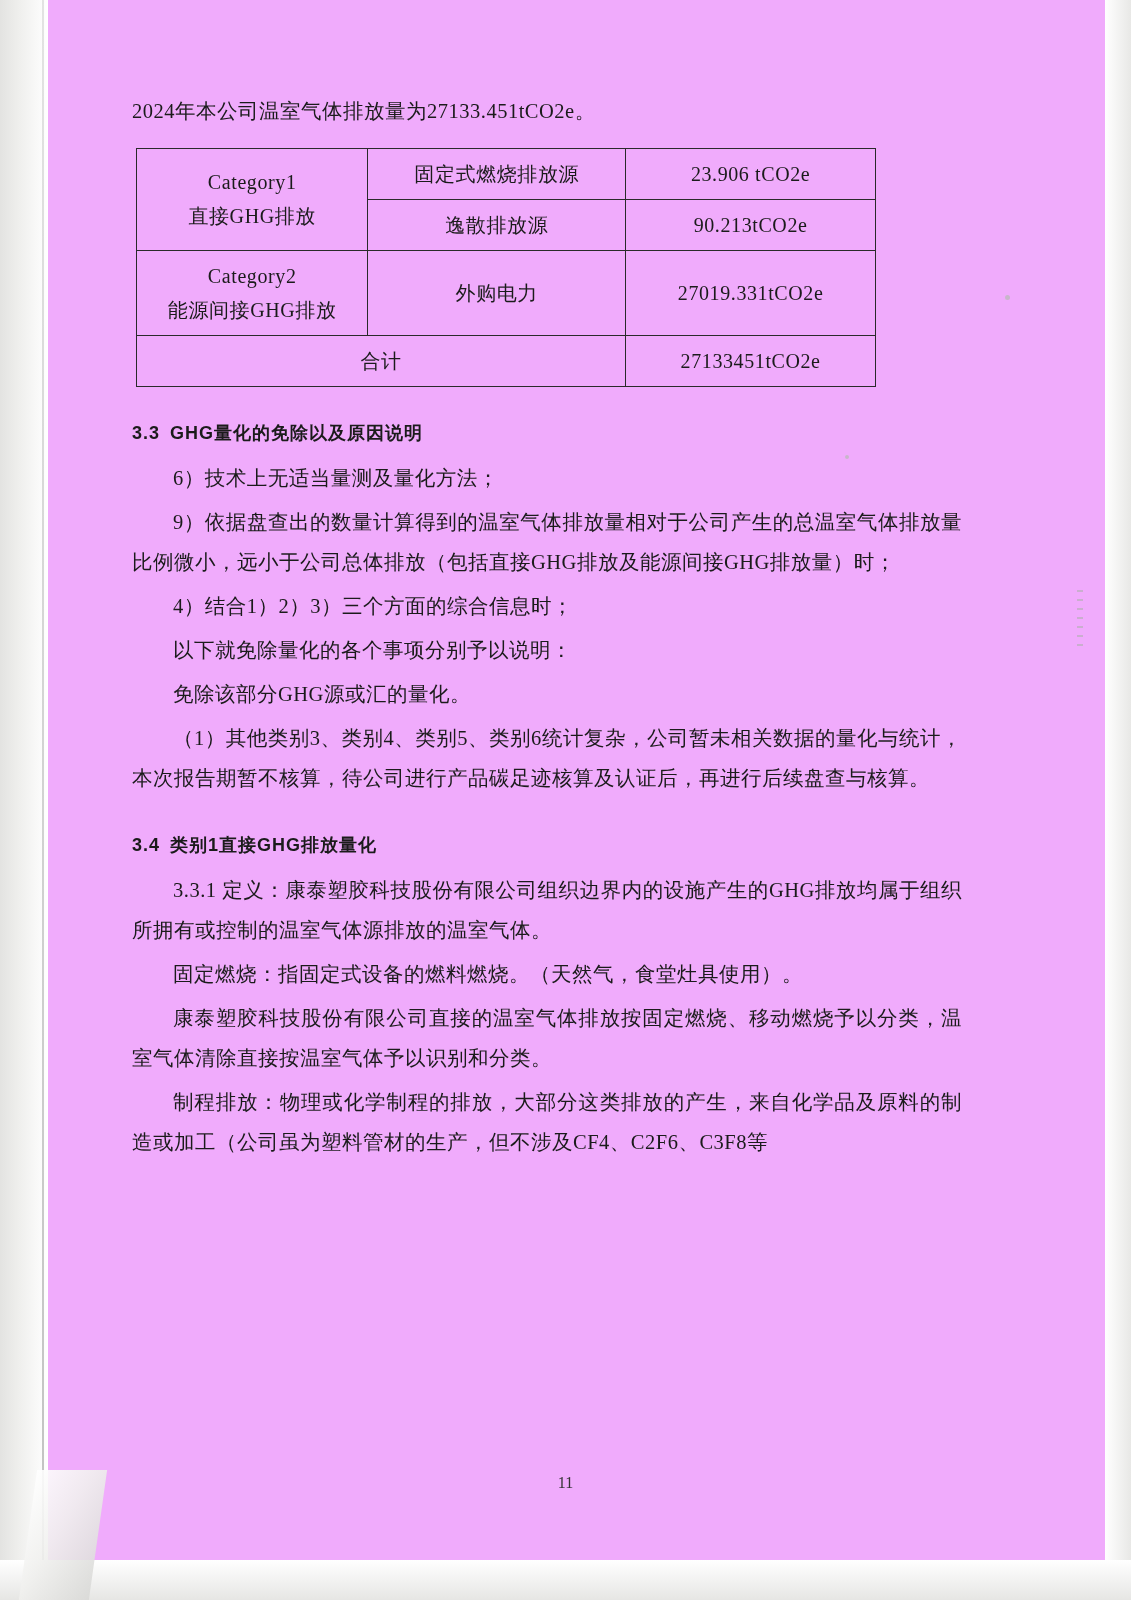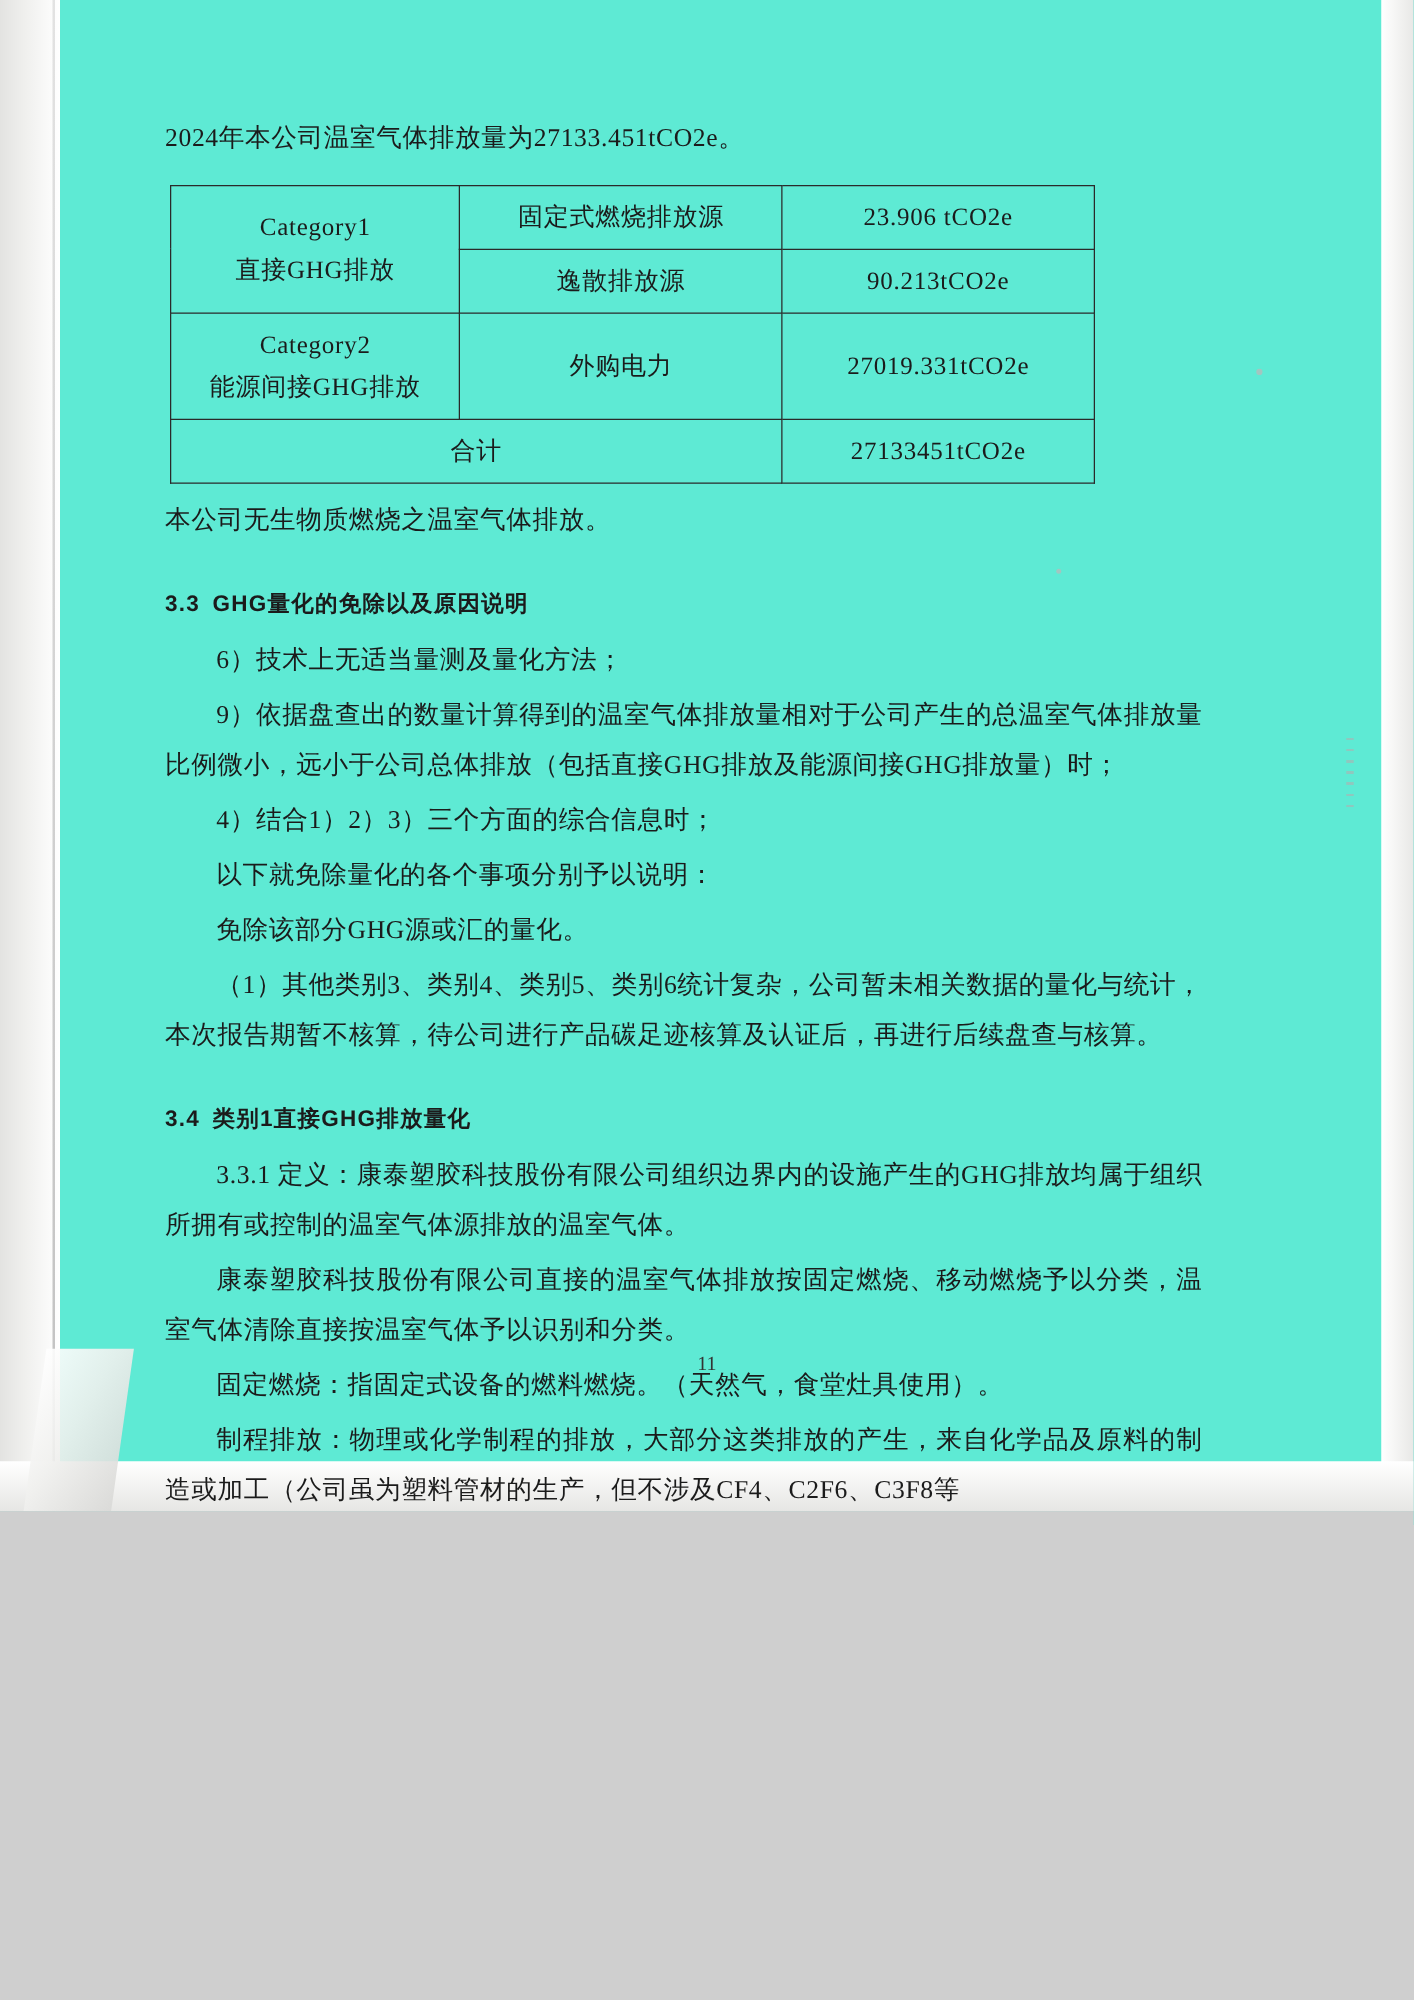--- a/index.html
+++ b/index.html
@@ -3,22 +3,22 @@
 <meta charset="utf-8">
 <style>
   html, body {
     margin: 0;
     padding: 0;
     background: #cfcfcf;
   }
   .page {
     position: relative;
     width: 1131px;
-    height: 1209px;
-    background: #5eead4;
+    height: 1600px;
+    background: #f0abfc;
     overflow: hidden;
     font-family: "Liberation Serif", serif;
     color: #1b1b1b;
     text-decoration: underline;
   }
   
   .scan-edge-left {
     position: absolute;
     left: 0; top: 0;
     width: 48px; height: 100%;
@@ -165,39 +165,38 @@
           <td class="src" style="padding:22px 6px;">外购电力</td>
           <td class="val">27019.331tCO2e</td>
         </tr>
         <tr>
           <td class="cat" colspan="2">合计</td>
           <td class="val">27133451tCO2e</td>
         </tr>
       </tbody>
     </table>
 
-    <p class="para">本公司无生物质燃烧之温室气体排放。</p>
 
     <h3 class="heading">
       <span class="num">3.3</span><span>GHG量化的免除以及原因说明</span>
     </h3>
 
     <p class="para indent">6）技术上无适当量测及量化方法；</p>
     <p class="para indent">9）依据盘查出的数量计算得到的温室气体排放量相对于公司产生的总温室气体排放量比例微小，远小于公司总体排放（包括直接GHG排放及能源间接GHG排放量）时；</p>
     <p class="para indent">4）结合1）2）3）三个方面的综合信息时；</p>
     <p class="para indent">以下就免除量化的各个事项分别予以说明：</p>
     <p class="para indent">免除该部分GHG源或汇的量化。</p>
     <p class="para indent">（1）其他类别3、类别4、类别5、类别6统计复杂，公司暂未相关数据的量化与统计，本次报告期暂不核算，待公司进行产品碳足迹核算及认证后，再进行后续盘查与核算。</p>
 
     <h3 class="heading">
       <span class="num">3.4</span><span>类别1直接GHG排放量化</span>
     </h3>
 
     <p class="para indent">3.3.1 定义：康泰塑胶科技股份有限公司组织边界内的设施产生的GHG排放均属于组织所拥有或控制的温室气体源排放的温室气体。</p>
+    <p class="para indent">固定燃烧：指固定式设备的燃料燃烧。（天然气，食堂灶具使用）。</p>
     <p class="para indent">康泰塑胶科技股份有限公司直接的温室气体排放按固定燃烧、移动燃烧予以分类，温室气体清除直接按温室气体予以识别和分类。</p>
-    <p class="para indent">固定燃烧：指固定式设备的燃料燃烧。（天然气，食堂灶具使用）。</p>
     <p class="para indent">制程排放：物理或化学制程的排放，大部分这类排放的产生，来自化学品及原料的制造或加工（公司虽为塑料管材的生产，但不涉及CF4、C2F6、C3F8等</p>
 
   </div>
 
   <div class="pagenum">11</div>
 
 </div>
 
 </body></html>

